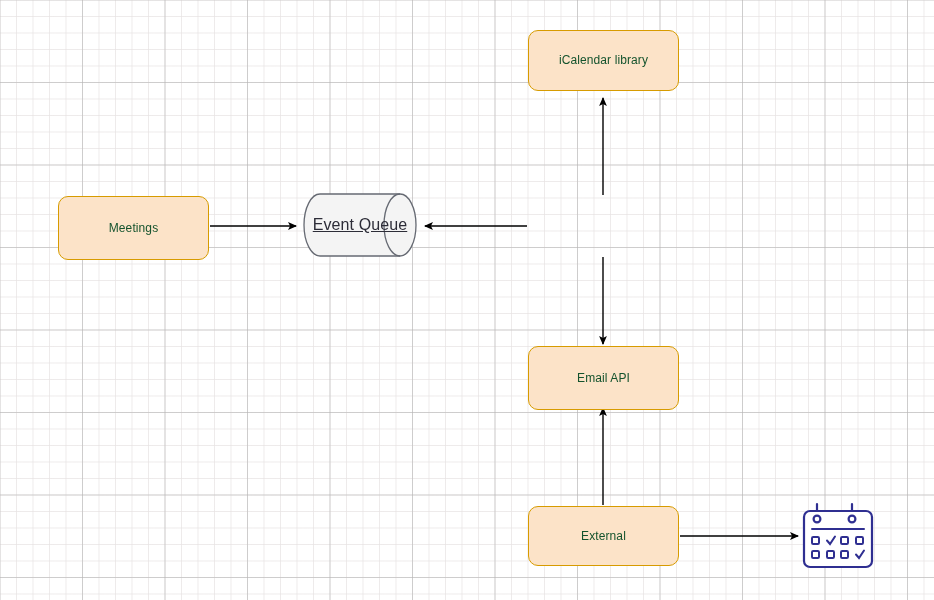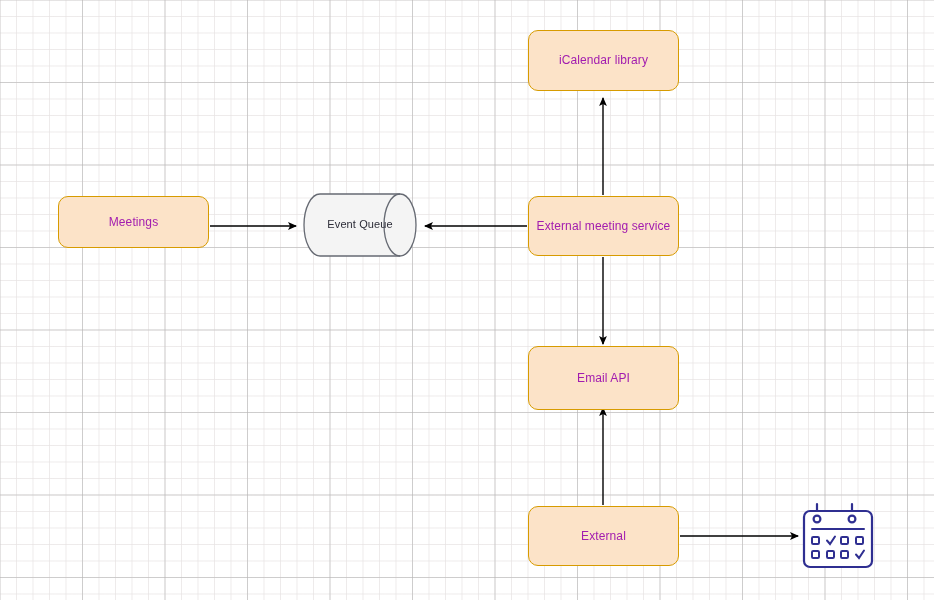--- a/index.html
+++ b/index.html
@@ -38,43 +38,44 @@
   }
   .node {
     position: absolute;
     box-sizing: border-box;
     display: flex;
     align-items: center;
     justify-content: center;
     text-align: center;
     font-size: 12px;
     line-height: 1.25;
-    color: #a21caf;
+    color: #14532d;
     letter-spacing: 0.1px;
   }
   .node-process {
     background: #fce3c8;
     border: 1.6px solid #d79b00;
     border-radius: 10px;
   }
   .node-cylinder {
     background: transparent;
     border: none;
     color: #2a2a33;
   }
   .cyl-svg {
     position: absolute;
     left: 0;
     top: 0;
   }
   .cyl-label {
     position: relative;
     z-index: 2;
-    font-size: 11px;
+    font-size: 16px;
     color: #2d2d38;
+    text-decoration: underline;
   }
   .calendar-icon {
     position: absolute;
   }
 </style>
 </head>
 <body>
 
 <div id="canvas">
 
@@ -95,35 +96,32 @@
 
     <line x1="603" y1="505" x2="603" y2="408" stroke="#000000" stroke-width="1.4" marker-end="url(#arrowhead)"></line>
 
     <line x1="680" y1="536" x2="798" y2="536" stroke="#000000" stroke-width="1.4" marker-end="url(#arrowhead)"></line>
   </svg>
 
   <div class="node node-process" style="left:528px; top:30px; width:151px; height:61px;">
     <span>iCalendar library</span>
   </div>
 
-  <div class="node node-process" style="left:58px; top:196px; width:151px; height:52px;">
+  <div class="node node-process" style="left:58px; top:196px; width:151px; height:64px;">
     <span>Meetings</span>
   </div>
 
   <div class="node node-cylinder" style="left:303px; top:193px; width:114px; height:64px;">
     <svg class="cyl-svg" width="114" height="64" viewBox="0 0 114 64" xmlns="http://www.w3.org/2000/svg">
       <path d="M17,1 L97,1 A16,31 0 0 1 97,63 L17,63 A16,31 0 0 1 17,1 Z" fill="#f4f4f4" stroke="#666a73" stroke-width="1.3"></path>
       <path d="M97,1 A16,31 0 0 0 97,63" fill="none" stroke="#666a73" stroke-width="1.3"></path>
     </svg>
     <span class="cyl-label">Event Queue</span>
   </div>
 
-  <div class="node node-process" style="left:528px; top:196px; width:151px; height:60px;">
-    <span>External meeting service</span>
-  </div>
 
   <div class="node node-process" style="left:528px; top:346px; width:151px; height:64px;">
     <span>Email API</span>
   </div>
 
   <div class="node node-process" style="left:528px; top:506px; width:151px; height:60px;">
     <span>External</span>
   </div>
 
   <div class="calendar-icon" style="left:802px; top:502px; width:72px; height:68px;">

